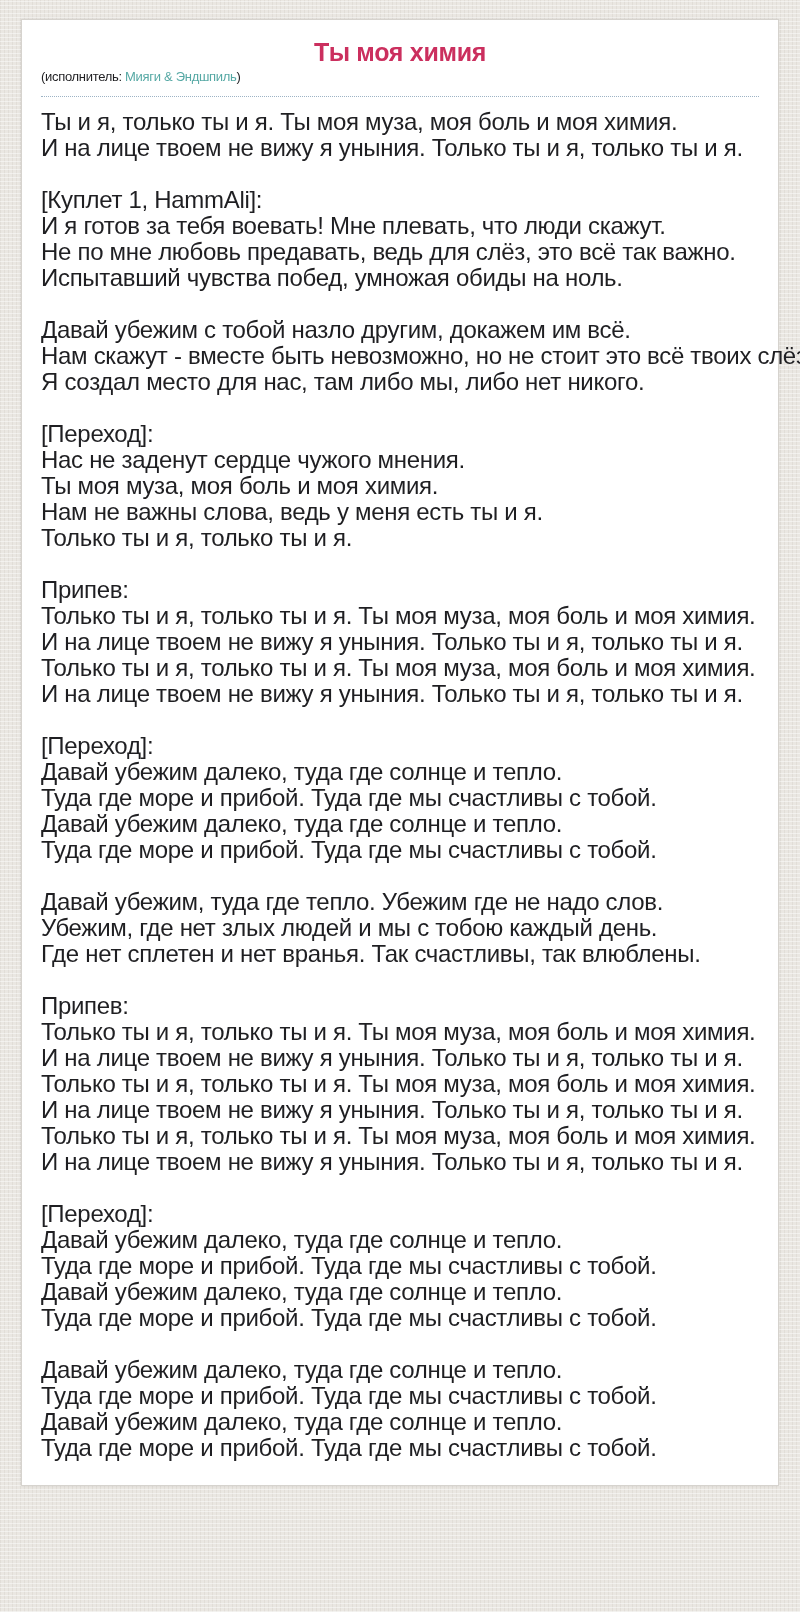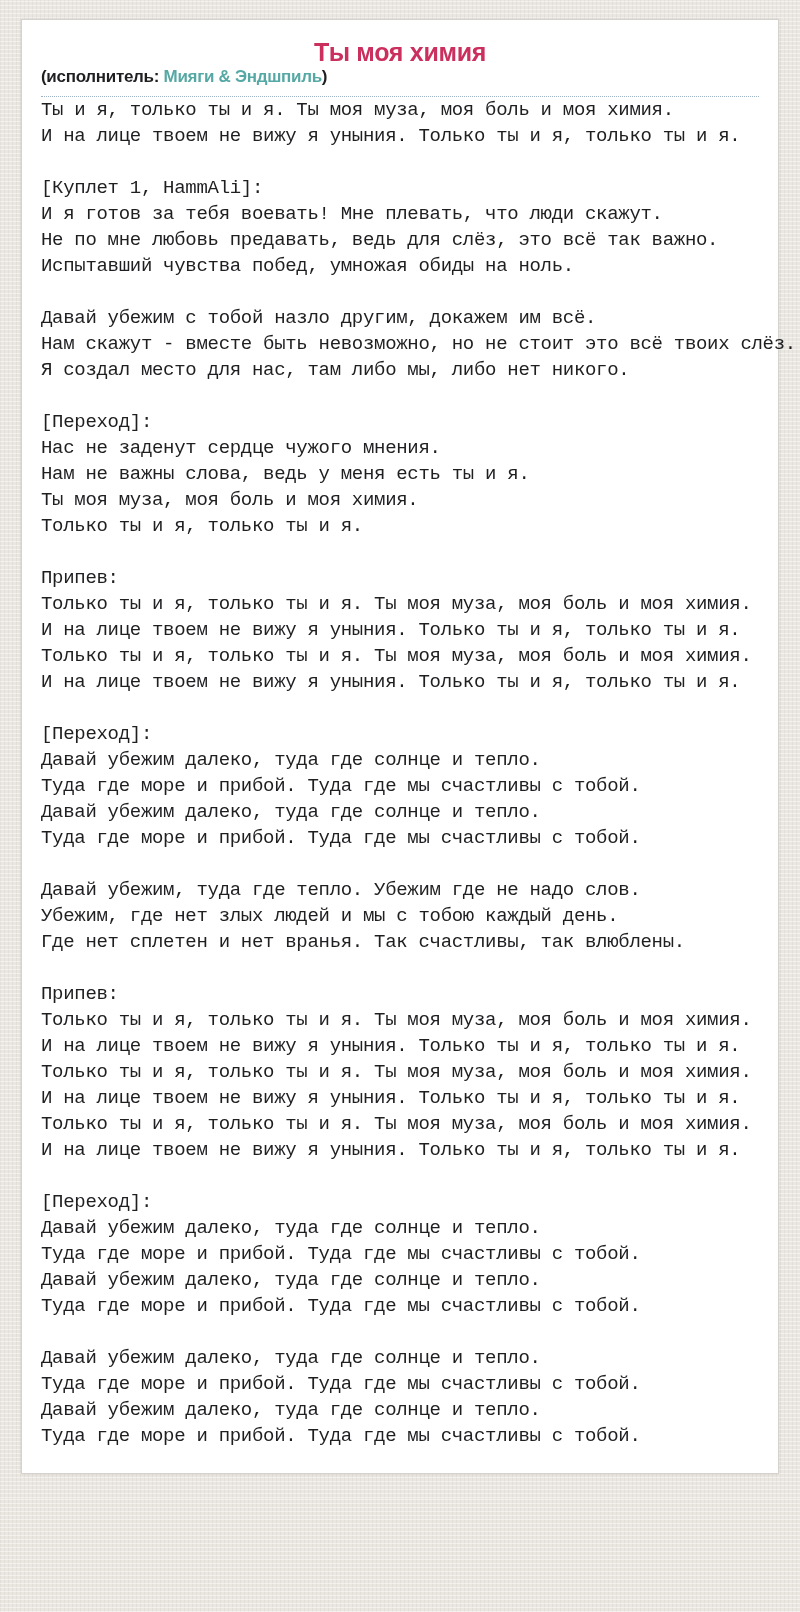--- a/index.html
+++ b/index.html
@@ -29,38 +29,36 @@
   .song-title {
     margin: 0;
     font-size: 25px;
     line-height: 28px;
     font-weight: bold;
     letter-spacing: -0.3px;
     color: var(--title, #cb2f5e);
     text-align: center;
   }
   .artist-line {
-    font-size: 17px;
+    font-size: 13px;
     line-height: 22px;
     letter-spacing: -0.3px;
     color: var(--text, #2d2d33);
-    font-weight: bold;
   }
   .artist-link {
     color: var(--artist_link, #55a8a4);
     text-decoration: none;
     cursor: pointer;
   }
   .lyrics {
-    margin-top: 0;
-    font-size: 19px;
+    margin-top: 12px;
+    font-size: 24px;
     line-height: 26px;
     letter-spacing: -0.3px;
     color: var(--text, #1c1c1c);
-    font-family: Liberation Mono, monospace;
   }
   .stanza {
     margin: 0 0 26px 0;
   }
   .stanza:last-child {
     margin-bottom: 0;
   }
   .lyric-line {
     white-space: nowrap;
   }
@@ -85,22 +83,22 @@
         <div class="lyric-line">Испытавший чувства побед, умножая обиды на ноль.</div>
       </div>
       <div class="stanza">
         <div class="lyric-line">Давай убежим с тобой назло другим, докажем им всё.</div>
         <div class="lyric-line">Нам скажут - вместе быть невозможно, но не стоит это всё твоих слёз.</div>
         <div class="lyric-line">Я создал место для нас, там либо мы, либо нет никого.</div>
       </div>
       <div class="stanza">
         <div class="lyric-line">[Переход]:</div>
         <div class="lyric-line">Нас не заденут сердце чужого мнения.</div>
+        <div class="lyric-line">Ты моя муза, моя боль и моя химия.</div>
         <div class="lyric-line">Нам не важны слова, ведь у меня есть ты и я.</div>
-        <div class="lyric-line">Ты моя муза, моя боль и моя химия.</div>
         <div class="lyric-line">Только ты и я, только ты и я.</div>
       </div>
       <div class="stanza">
         <div class="lyric-line">Припев:</div>
         <div class="lyric-line">Только ты и я, только ты и я. Ты моя муза, моя боль и моя химия.</div>
         <div class="lyric-line">И на лице твоем не вижу я уныния. Только ты и я, только ты и я.</div>
         <div class="lyric-line">Только ты и я, только ты и я. Ты моя муза, моя боль и моя химия.</div>
         <div class="lyric-line">И на лице твоем не вижу я уныния. Только ты и я, только ты и я.</div>
       </div>
       <div class="stanza">

